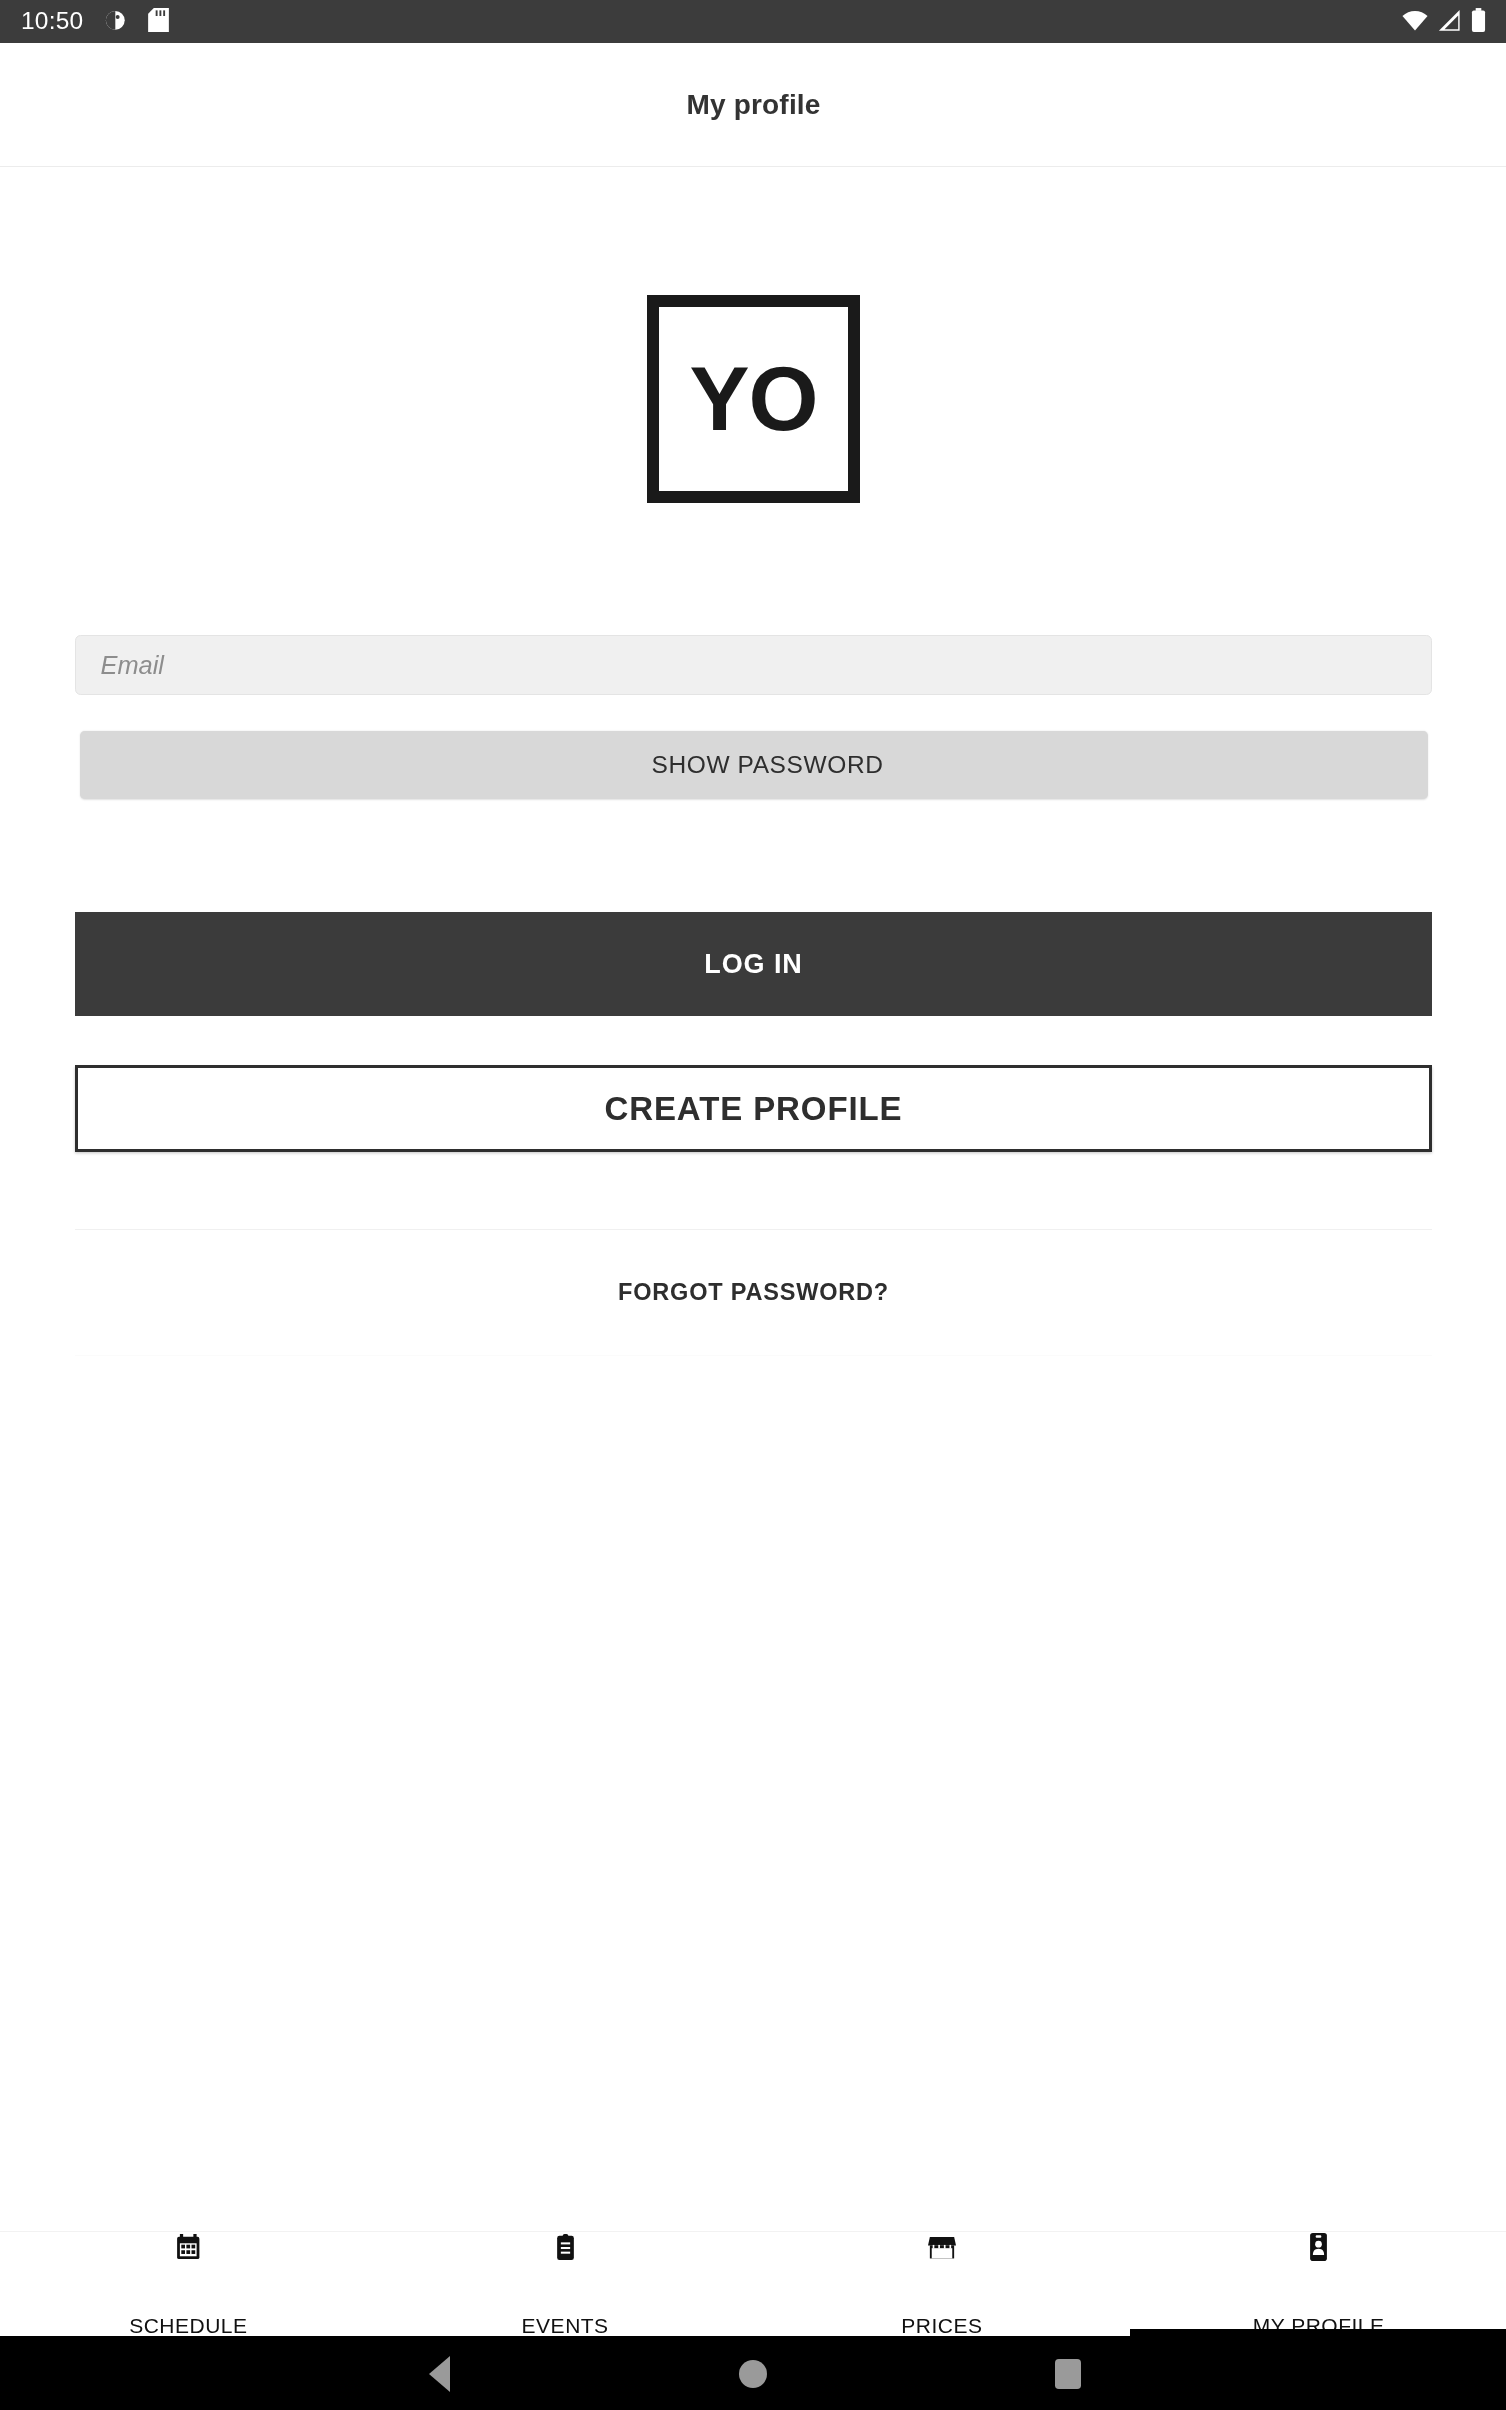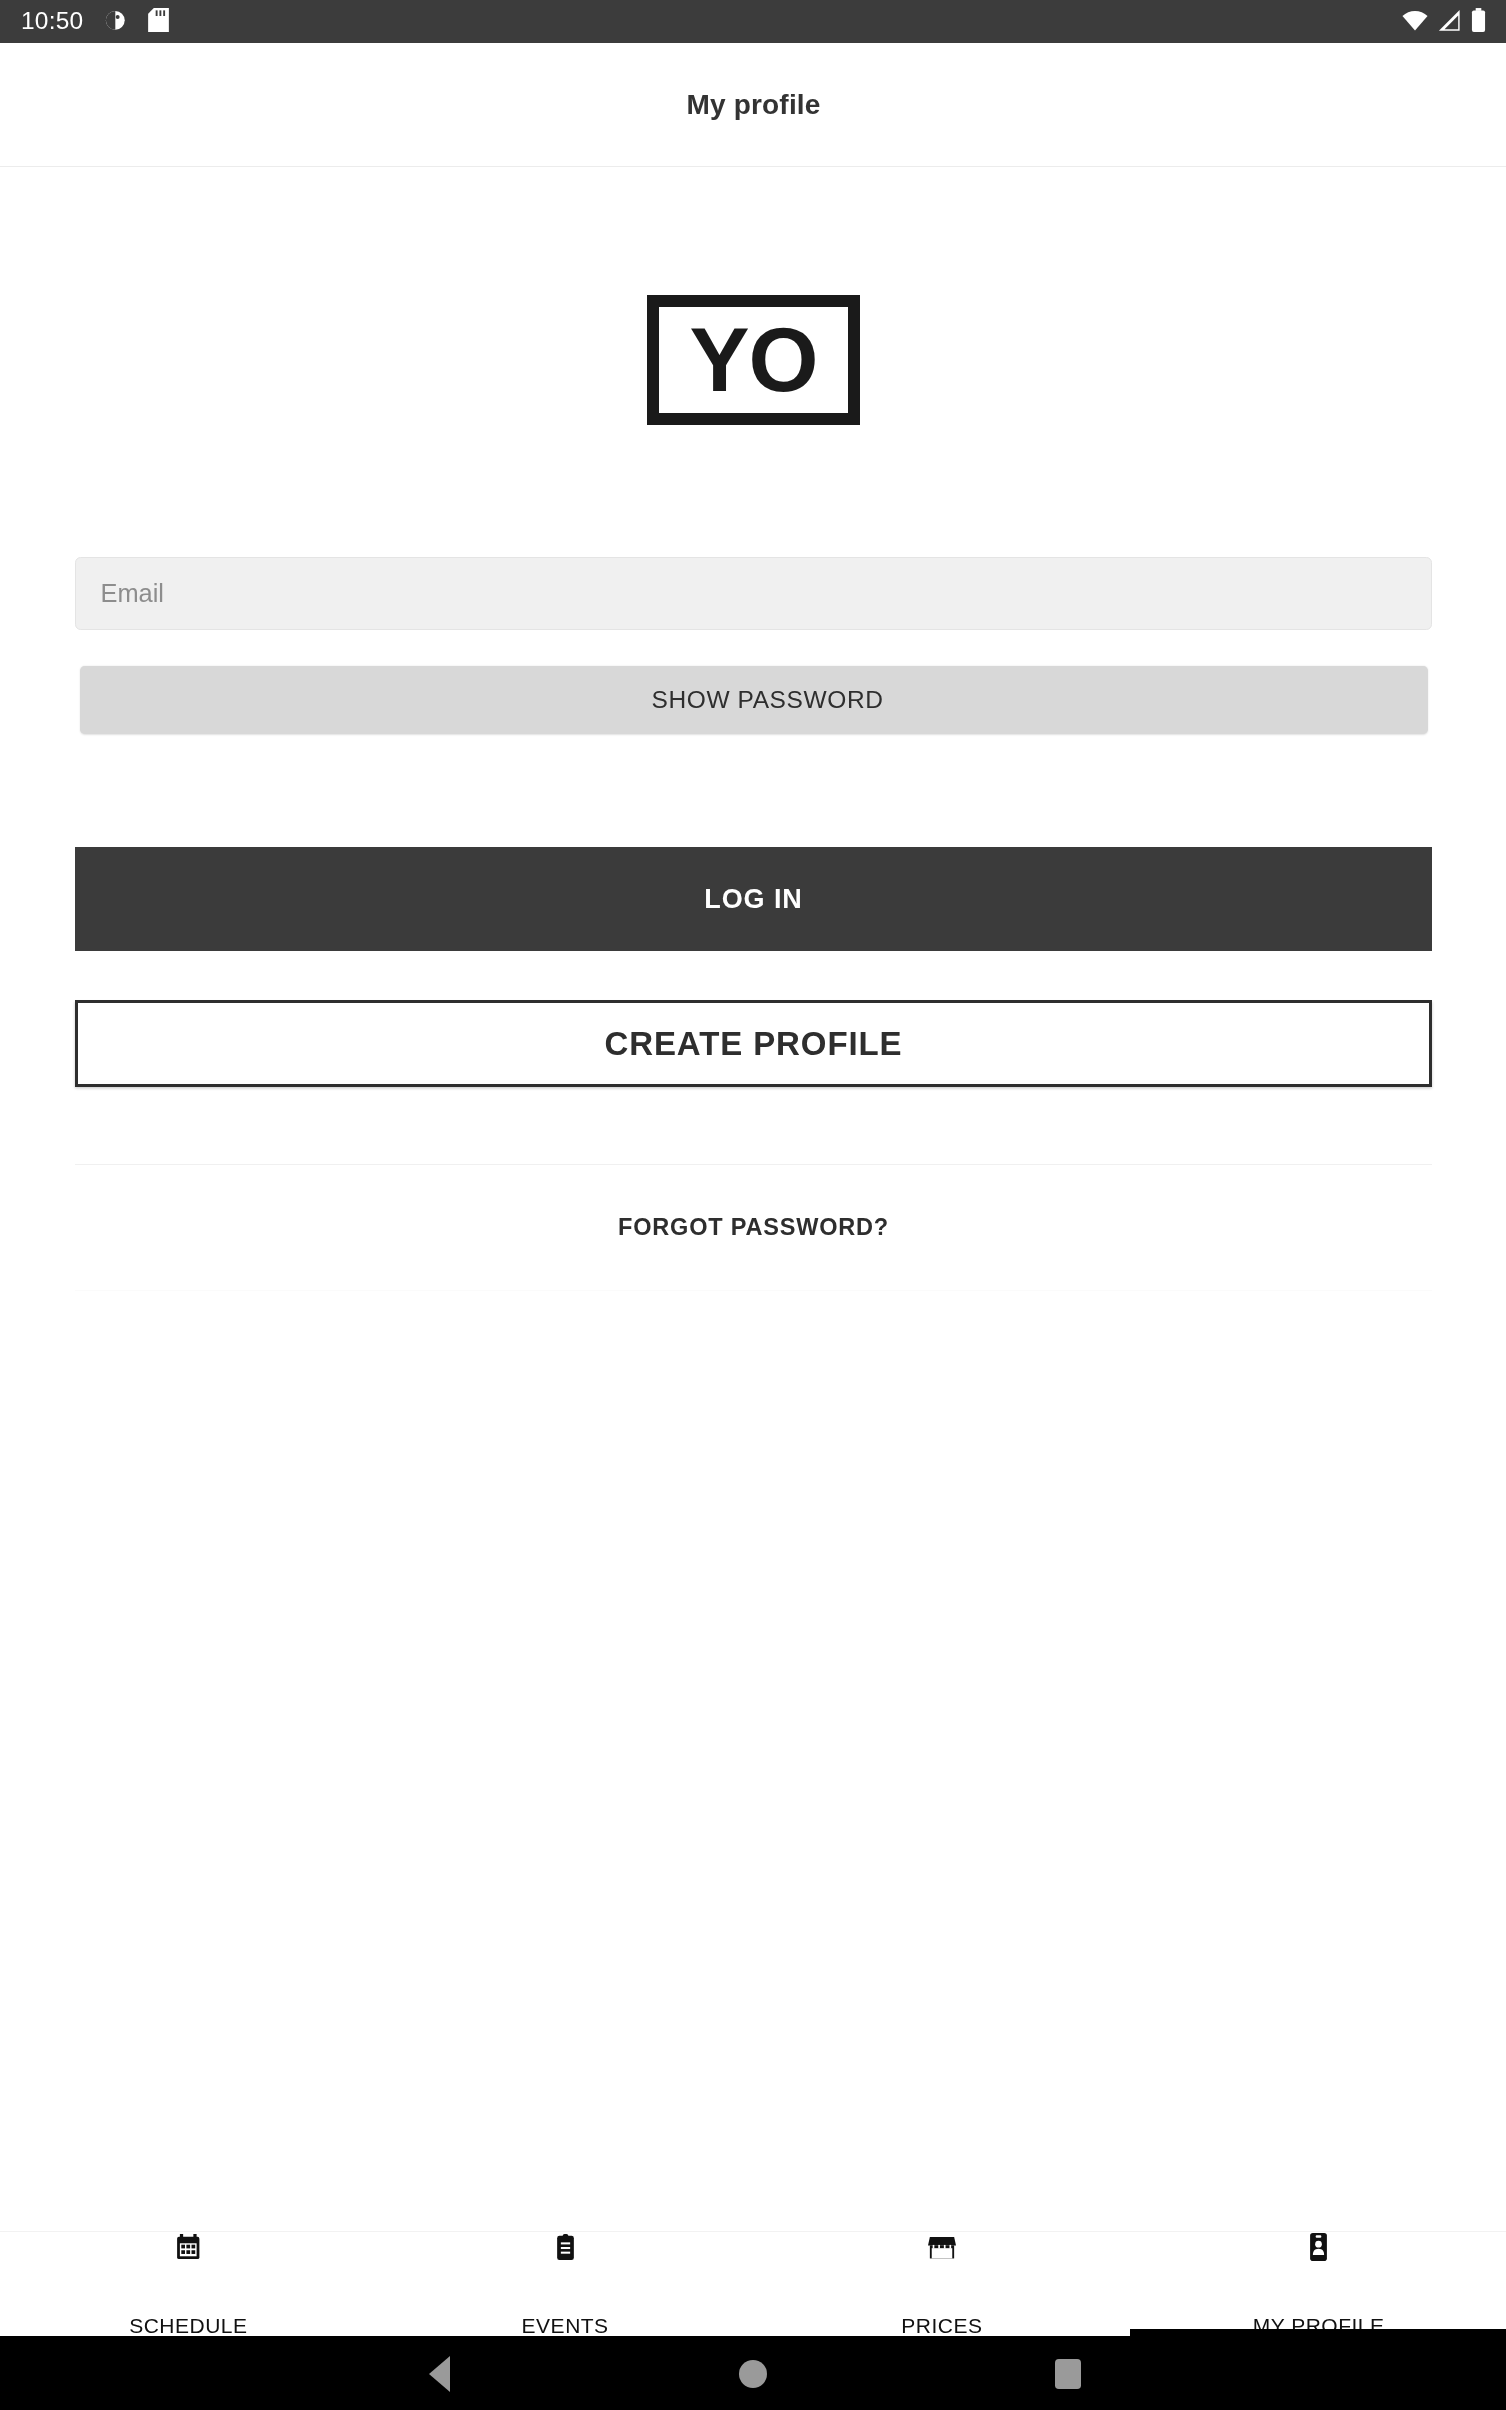--- a/index.html
+++ b/index.html
@@ -76,21 +76,21 @@
   }
 
   
   .logo-wrap {
     display:flex;
     justify-content:center;
     padding-top:128px;
   }
   .logo-box {
     width:213px;
-    height:130px;
+    height:208px;
     border:12.2px solid #1a1a1a;
     background:#ffffff;
     display:flex;
     align-items:center;
     justify-content:center;
   }
   .logo-text {
     font-size:90px;
     font-weight:bold;
     color:#1a1a1a;
@@ -100,30 +100,31 @@
   }
 
   
   .form-area {
     padding:0 75px;
     margin-top:132px;
   }
 
   .text-field {
     width:100%;
-    height:73px;
+    height:60px;
     background:#f0f0f0;
     border:0.9px solid #e4e4e4;
     border-radius:5.6px;
     padding:0 24.5px;
     font-size:25.4px;
     color:#2b2b2b;
     font-family:"Liberation Sans", sans-serif;
     outline:none;
     display:block;
+    font-style:italic;
   }
   .text-field::placeholder { color:#8d8d8d; }
 
   .field-gap { height:36px; }
 
   .show-password-btn {
     display:block;
     width:1348px;
     margin:0 auto;
     height:68px;

